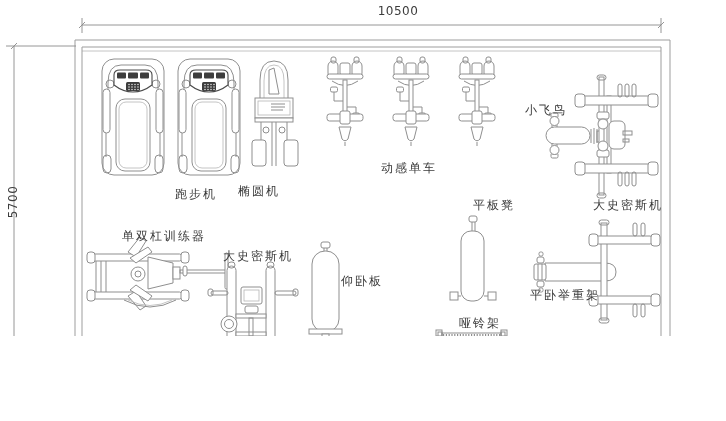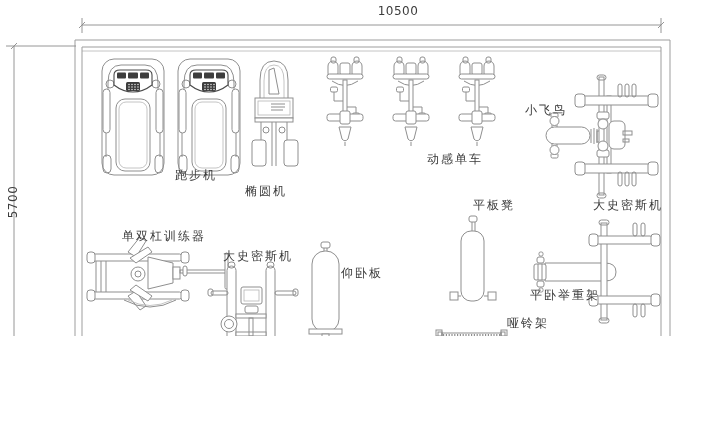--- a/index.html
+++ b/index.html
@@ -27,31 +27,31 @@
     font-size:12px;letter-spacing:2px;
     color:#3a3a3a;white-space:nowrap;line-height:1;
   }
   .dim-txt{
     position:absolute;
     font-size:12px;letter-spacing:0.5px;
     color:#3c3c3c;white-space:nowrap;line-height:1;
   }
   .dim-h{left:398px;top:5px;transform:translateX(-50%);}
   .dim-v{left:13px;top:202px;transform:translate(-50%,-50%) rotate(-90deg);}
-  .l-treadmill{left:196px;top:169px;text-align:right;}
-  .l-elliptical{left:266px;top:185px;}
-  .l-spinbike{left:409px;top:153px;margin-left:46px;}
+  .l-treadmill{left:196px;top:188px;text-align:right;}
+  .l-elliptical{left:259px;top:185px;}
+  .l-spinbike{left:409px;top:162px;}
   .l-flybird{left:546px;top:104px;}
   .l-smith{left:628px;top:199px;font-family:Liberation Serif, serif;}
   .l-chest{left:164px;top:230px;}
   .l-dip{left:258px;top:250px;}
-  .l-situp{left:362px;top:268px;font-family:Liberation Mono, monospace;}
+  .l-situp{left:362px;top:275px;}
   .l-bench{left:494px;top:199px;text-align:right;}
   .l-press{left:565px;top:289px;text-align:right;}
-  .l-dumbbell{left:528px;top:317px;}
+  .l-dumbbell{left:480px;top:317px;}
 </style>
 </head>
 <body>
 
 <div id="canvas">
 
 <svg id="plan-svg" width="726" height="421" viewBox="0 0 726 421">
 
   <defs>
 

